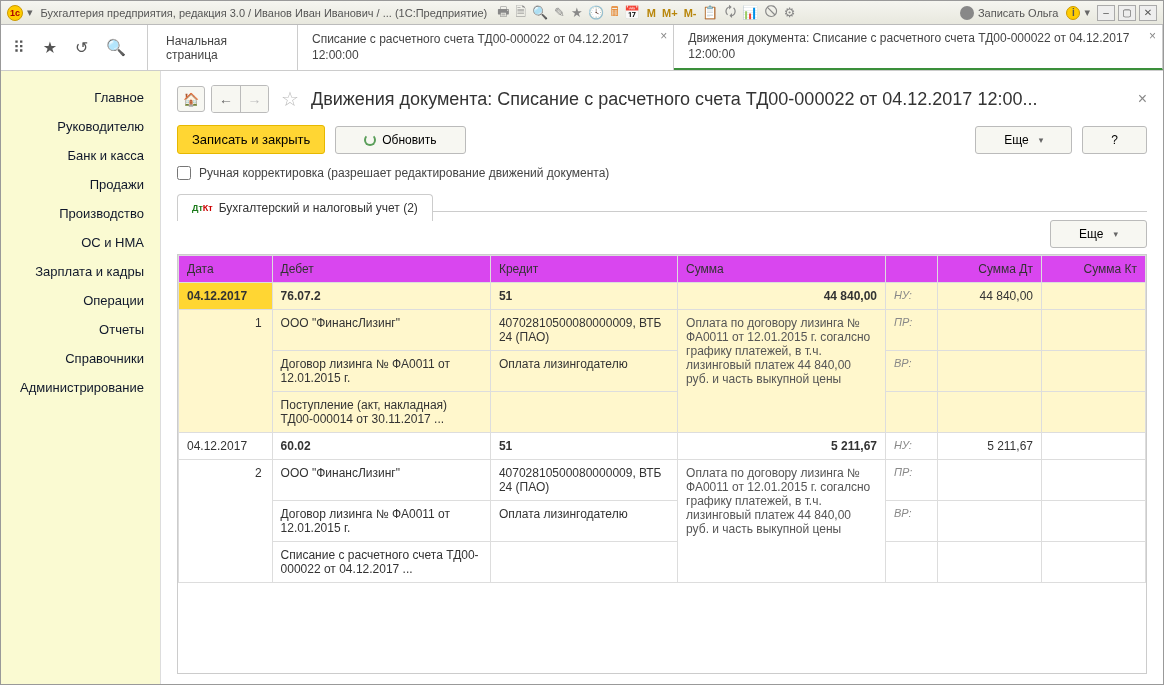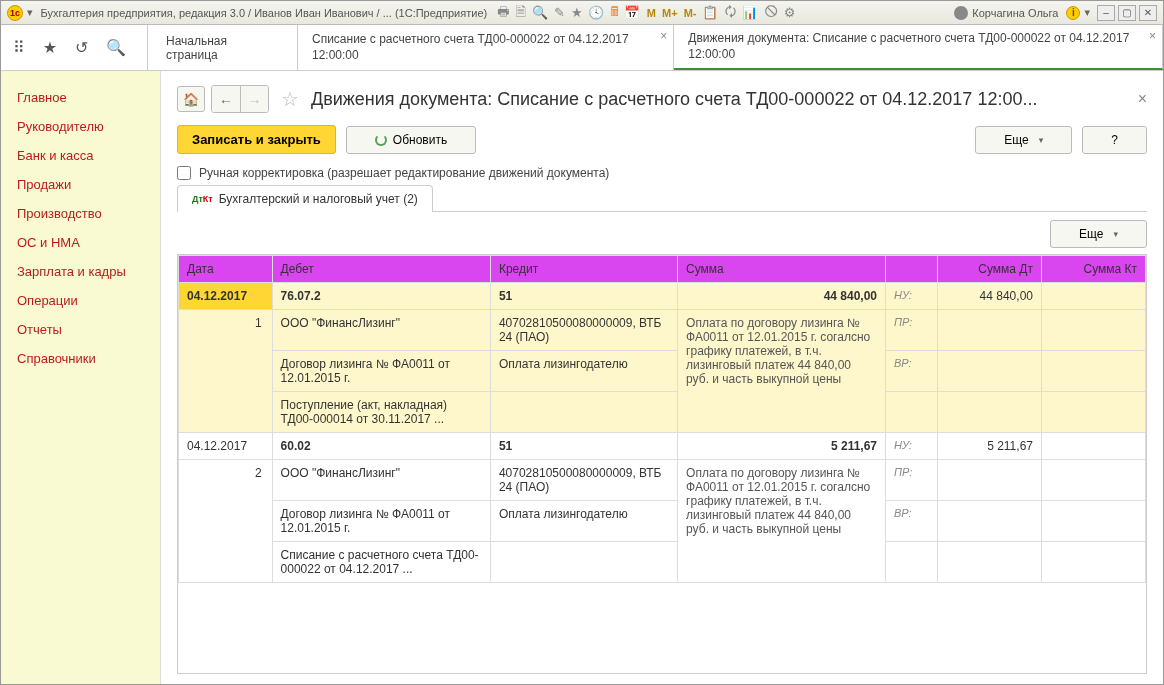--- a/index.html
+++ b/index.html
@@ -26,44 +26,44 @@
   .toolstrip span { font-size:16px; color:#555; cursor:pointer; }
   .maintab { border-right:1px solid #ccc; padding:6px 18px; display:flex; align-items:center; font-size:12px; color:#444; position:relative; cursor:pointer; min-width: 150px; }
   .maintab.multi { padding: 6px 30px 6px 14px; line-height:1.3; }
   .maintab .x { position:absolute; top:4px; right:6px; color:#888; font-size:12px; }
   .maintab.active { border-bottom: 2px solid #3a8f3a; }
 
   .body { flex:1; display:flex; overflow:hidden; }
 
   
   .sidebar { width:160px; background:#fafad2; border-right:1px solid #ddd; padding:12px 0; }
-  .sidebar-item { padding:7px 16px; font-size:13px; color:#b91c1c; cursor:pointer; }
+  .sidebar-item { padding:7px 16px; font-size:13px; color:#0f172a; cursor:pointer;text-align:right; }
 
   
   .content { flex:1; padding:14px 16px 10px 16px; display:flex; flex-direction:column; overflow:hidden; }
   .hdr-row { display:flex; align-items:center; gap:6px; margin-bottom:12px; }
   .navbtn { width:28px; height:26px; border:1px solid #bbb; border-radius:3px; background:#f7f7f2; display:inline-flex; align-items:center; justify-content:center; font-size:13px; color:#555; cursor:pointer; }
   .navgroup { display:flex; border:1px solid #bbb; border-radius:3px; overflow:hidden; }
   .navgroup .arr { width:28px; height:26px; display:inline-flex; align-items:center; justify-content:center; background:#f7f7f2; font-size:14px; color:#666; cursor:pointer; }
   .navgroup .arr + .arr { border-left:1px solid #bbb; color:#bbb; }
   .star { font-size:20px; color:#bbb; margin: 0 6px; cursor:pointer; }
   .page-title { font-size:18px; color:#333; white-space:nowrap; overflow:hidden; text-overflow:ellipsis; flex:1; }
   .close-x { font-size:16px; color:#888; cursor:pointer; }
 
   .action-row { display:flex; align-items:center; gap:10px; margin-bottom:12px; }
-  .btn-primary { background:#ffd633; border:1px solid #e6b800; padding:6px 14px; font-size:13px; font-weight:bold; border-radius:3px; cursor:pointer; }
+  .btn-primary { background:#ffd633; border:1px solid #e6b800; padding:6px 14px; font-size:13px; font-weight:normal; border-radius:3px; cursor:pointer; }
   .btn { background:#f7f7f2; border:1px solid #bbb; padding:6px 28px; font-size:12px; border-radius:3px; cursor:pointer; display:inline-flex; align-items:center; gap:6px; }
   .btn.dd::after { content:"▾"; font-size:9px; color:#666; margin-left:4px; }
   .refresh-icon { display:inline-block; width:12px; height:12px; border:2px solid #5a9e5a; border-top-color:transparent; border-radius:50%; position:relative; }
 
   .checkbox-row { display:flex; align-items:flex-end; gap:8px; margin-bottom:4px; font-size:12px; color:#444; }
   .checkbox-row input { width:14px; height:14px; }
 
   .tab-strip { display:flex; border-bottom:1px solid #ccc; margin-bottom:8px; }
-  .page-tab { border:1px solid #ccc; border-bottom:none; border-radius:4px 4px 0 0; padding:6px 14px; background:#fff; font-size:12px; display:flex; align-items:center; gap:6px; cursor:pointer; position:relative; top:1px; }
+  .page-tab { border:1px solid #ccc; border-bottom:none; border-radius:4px 4px 0 0; padding:6px 14px; background:#fff; font-size:12px; display:flex; align-items:center; gap:6px; cursor:pointer; position:relative; top:10px; }
   .tt-icon { font-size:9px; font-weight:bold; }
   .tt-dt { color:#1a7a1a; } .tt-kt { color:#c00; }
 
   .table-actions { display:flex; justify-content:flex-end; margin-bottom:6px; }
 
   .table-wrap { flex:1; border:1px solid #ccc; overflow:auto; }
   table { width:100%; border-collapse:collapse; table-layout:fixed; }
   th, td { border:1px solid #ddd; padding:6px 8px; font-size:12px; text-align:left; vertical-align:top; }
   th { background:#d946ef; font-weight:normal; color:#333; }
   col.date { width:90px; } col.debt { width:210px; } col.cred { width:180px; } col.sum { width:200px; } col.lbl { width:50px; } col.sdt { width:100px; } col.skt { width:100px; }
@@ -100,21 +100,21 @@
       <span class="m">M-</span>
       <span>📋</span>
       <span>🗘</span>
       <span>📊</span>
       <span>🛇</span>
       <span>⚙</span>
     </div>
     <div class="spacer"></div>
     <div class="user">
       <span class="user-icon"></span>
-      <span>Корчагина Ольга</span>
+      <span>Записать Ольга</span>
     </div>
     <span class="info-icon">i</span>
     <span style="color:#666;margin:0 4px">▾</span>
     <span class="win-btn">–</span>
     <span class="win-btn">▢</span>
     <span class="win-btn">✕</span>
   </div>
 
   <div class="tabrow">
     <div class="toolstrip">
@@ -142,20 +142,21 @@
       <div class="sidebar-item">Главное</div>
       <div class="sidebar-item">Руководителю</div>
       <div class="sidebar-item">Банк и касса</div>
       <div class="sidebar-item">Продажи</div>
       <div class="sidebar-item">Производство</div>
       <div class="sidebar-item">ОС и НМА</div>
       <div class="sidebar-item">Зарплата и кадры</div>
       <div class="sidebar-item">Операции</div>
       <div class="sidebar-item">Отчеты</div>
       <div class="sidebar-item">Справочники</div>
+      <div class="sidebar-item">Администрирование</div>
     </div>
 
     <div class="content">
       <div class="hdr-row">
         <span class="navbtn">🏠</span>
         <span class="navgroup">
           <span class="arr">←</span>
           <span class="arr">→</span>
         </span>
         <span class="star">☆</span>

